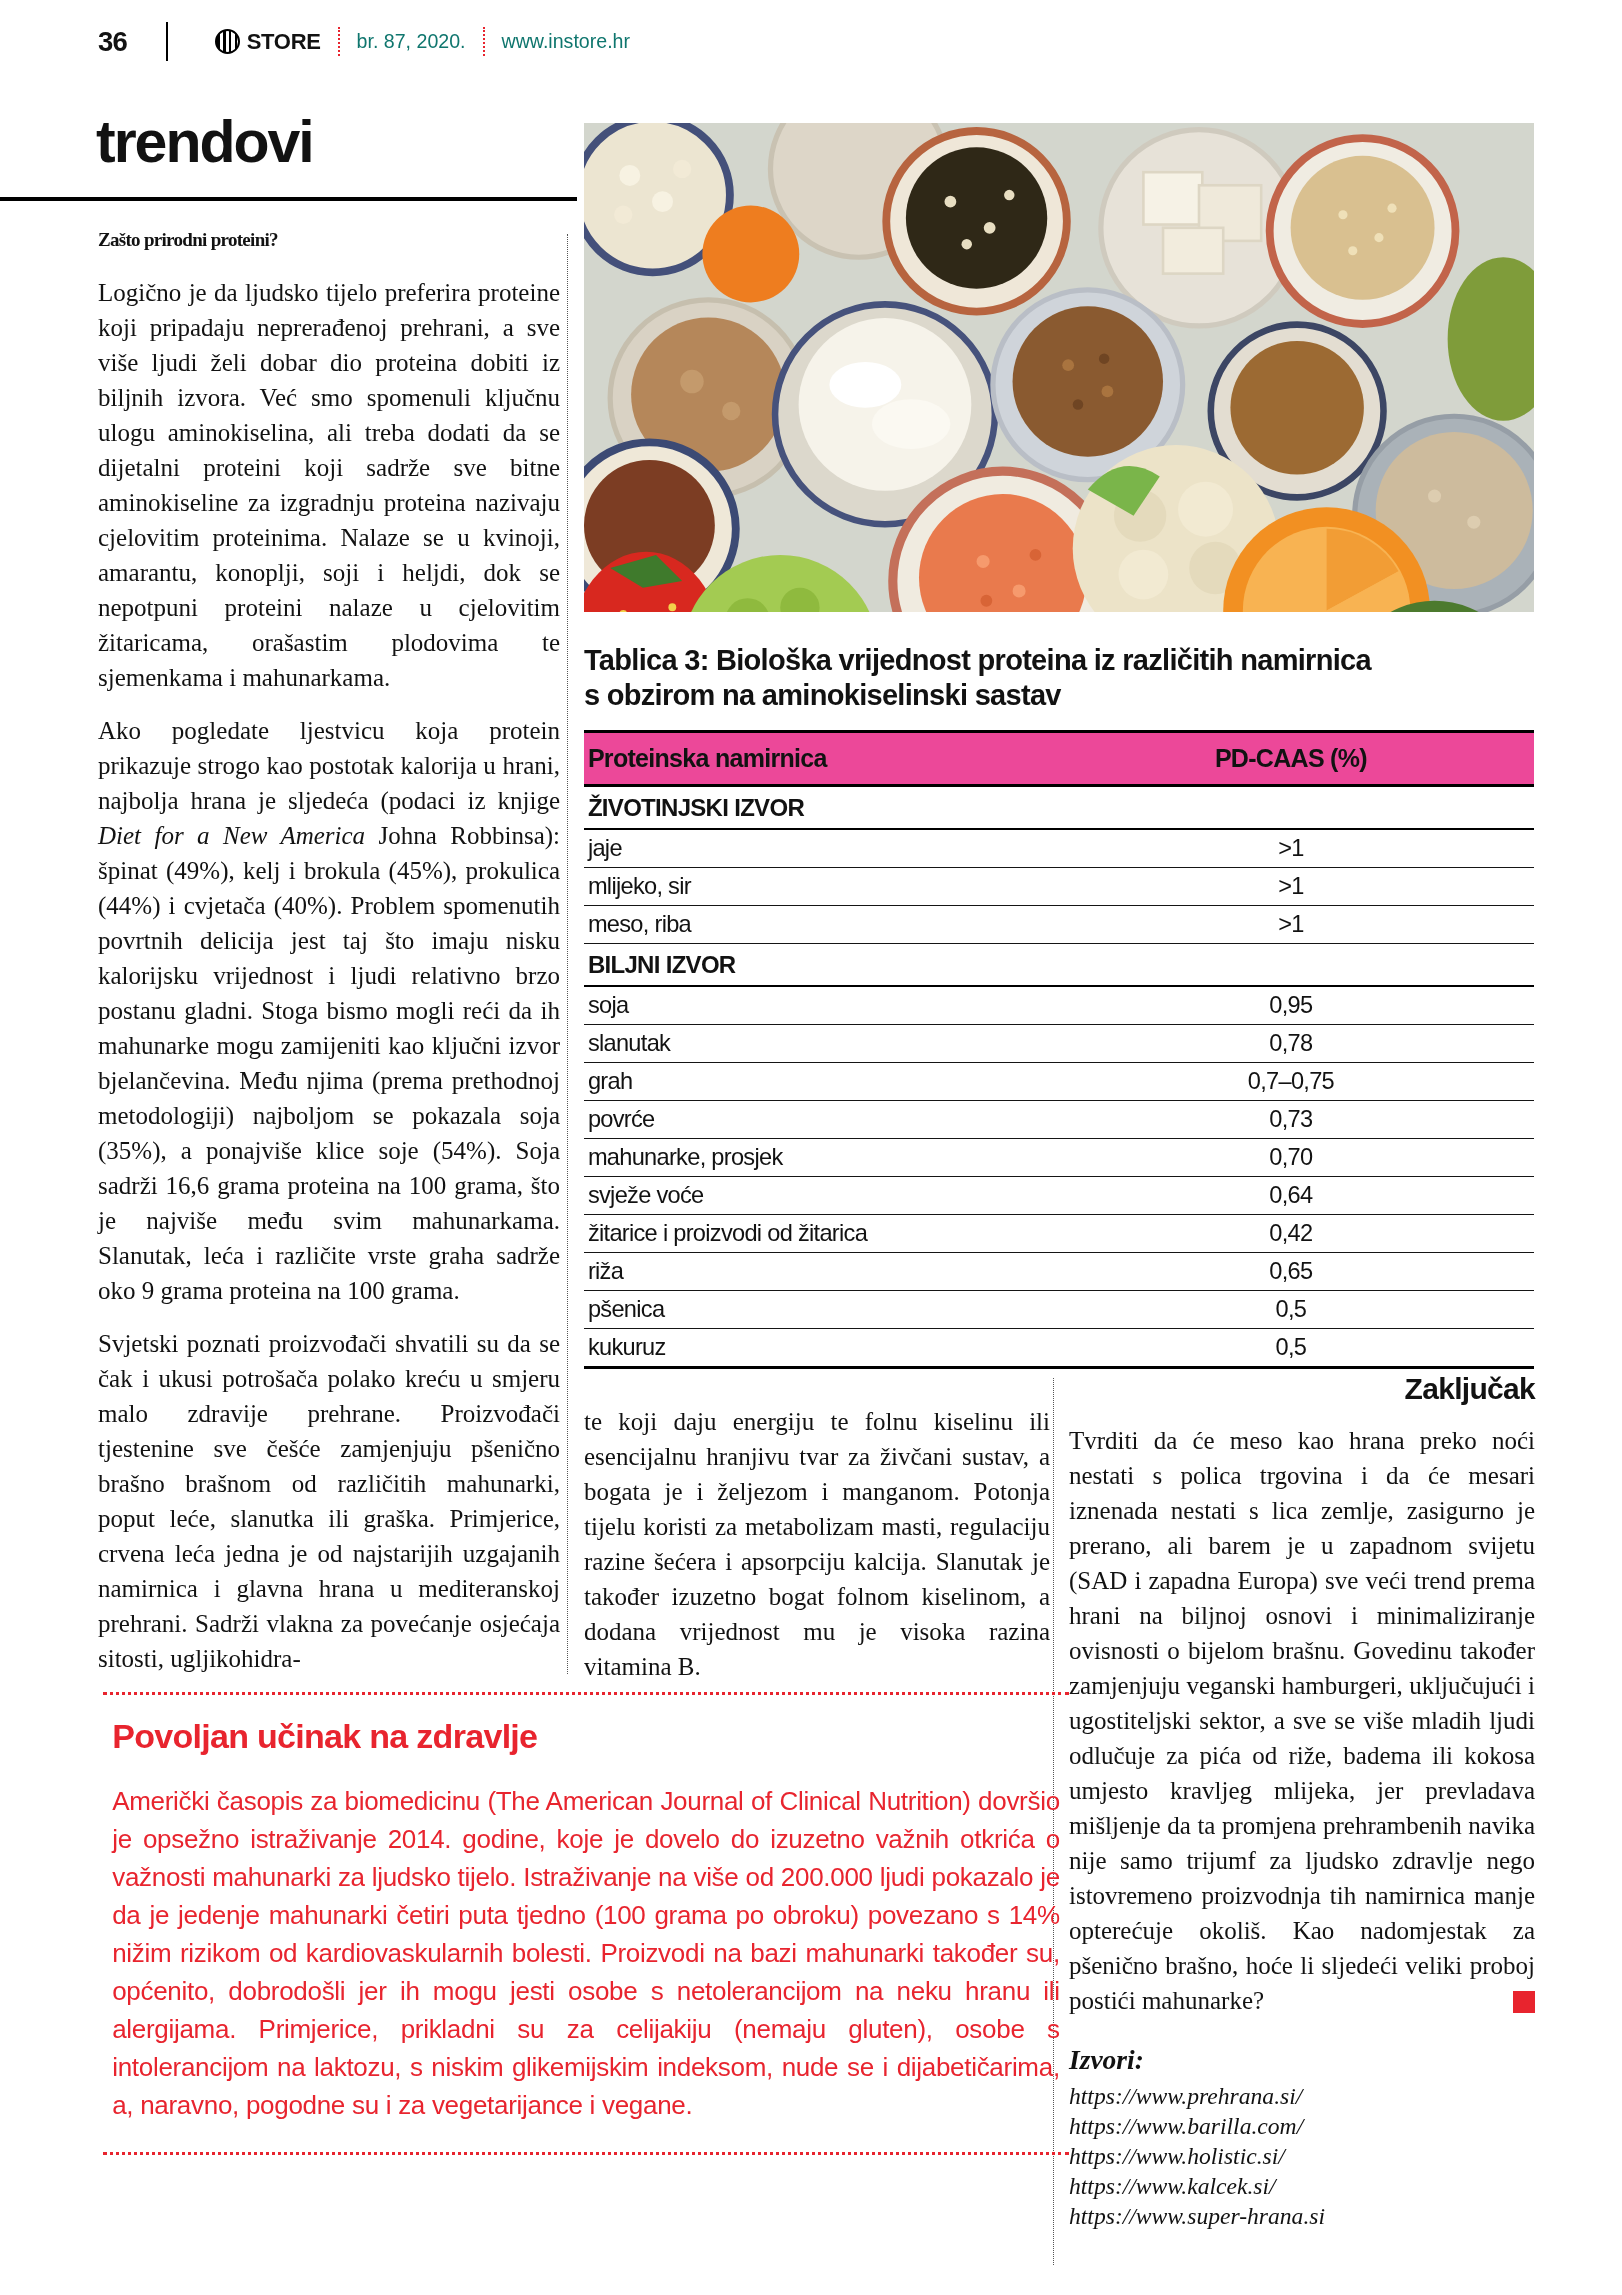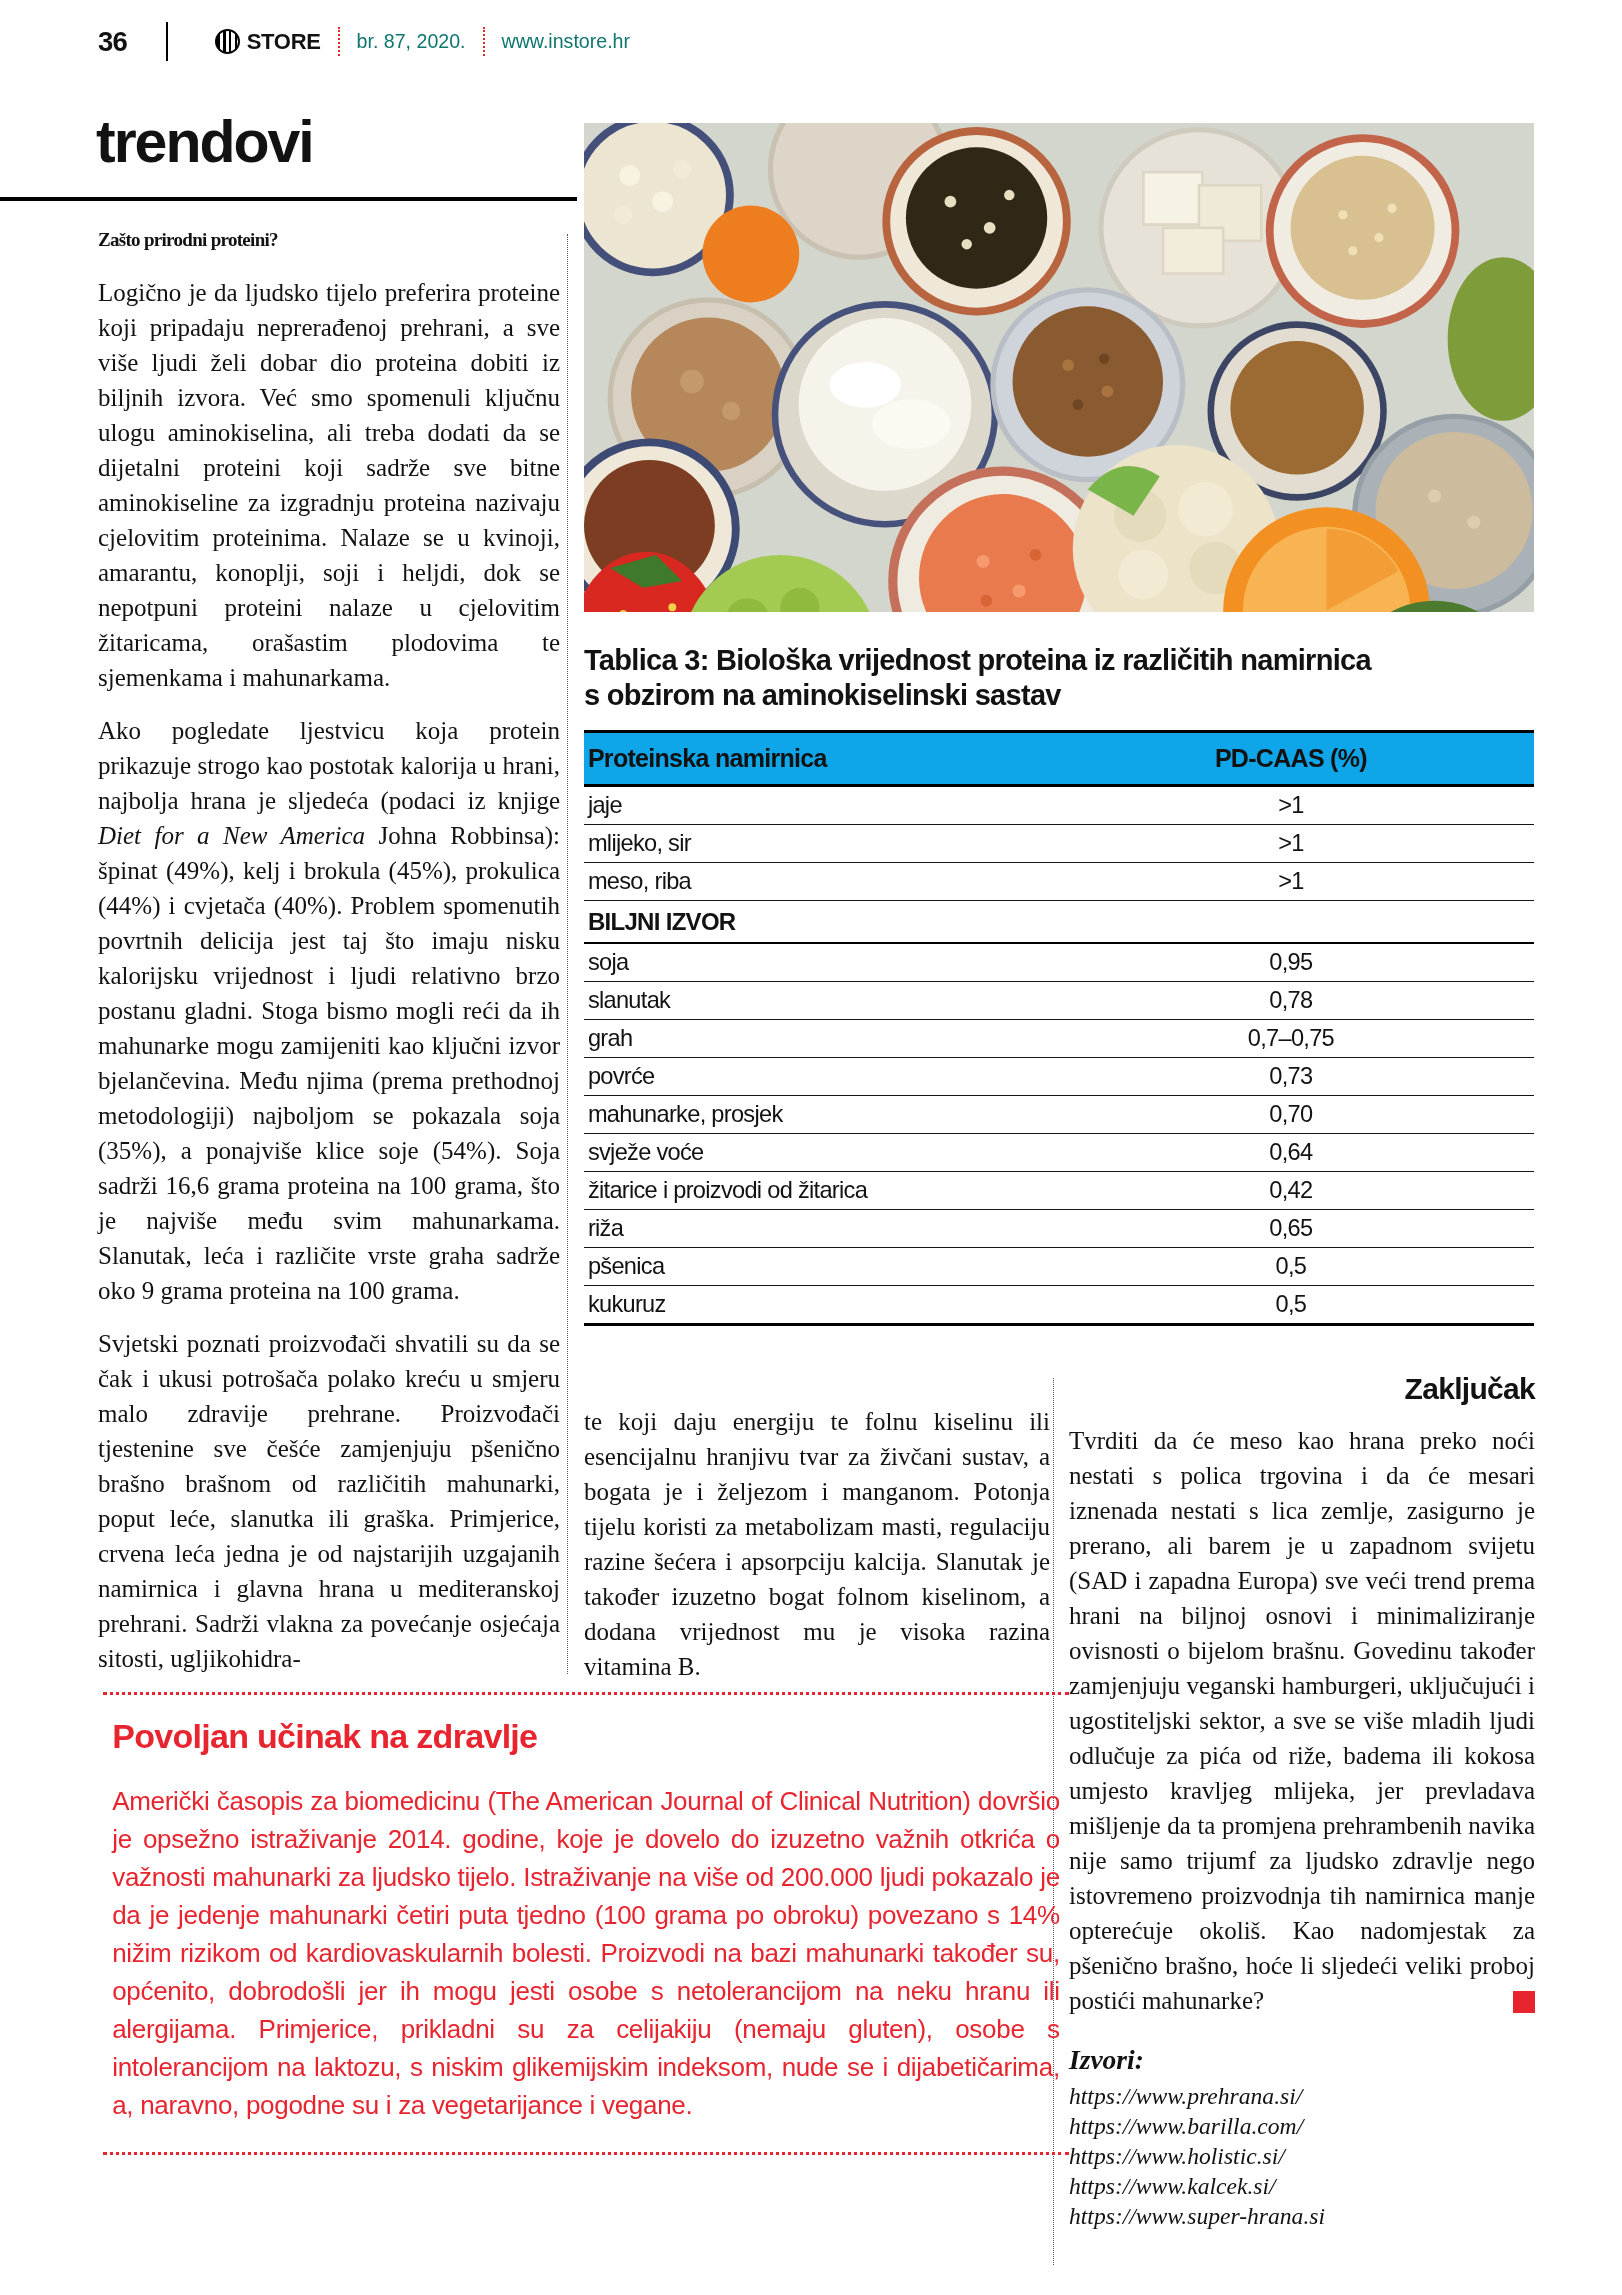--- a/index.html
+++ b/index.html
@@ -40,21 +40,21 @@
   .photo{left:584px;top:123px;width:950px;height:489px;overflow:hidden;background:#d4d8d0;}
   .photo svg{display:block;}
 
   
   .table-block{left:584px;top:643px;width:950px;}
   .table-caption{font-family:"Liberation Sans", sans-serif;font-weight:bold;
                  font-size:29px;line-height:35px;letter-spacing:-0.7px;}
   .ptable{margin-top:17px;border-top:3.9px solid #000;font-family:"Liberation Sans", sans-serif;}
   .trow{display:flex;align-items:center;height:37px;border-bottom:1.3px solid #151515;
         font-size:23.6px;letter-spacing:-0.7px;}
-  .trow.head{height:51px;background:#0ea5e9;border-bottom:3.3px solid #000;font-weight:bold;font-size:25px;}
+  .trow.head{height:51px;background:#ec4899;border-bottom:3.3px solid #000;font-weight:bold;font-size:25px;}
   .trow.section{font-weight:bold;font-size:24px;border-bottom:2px solid #000;height:41px;}
   .trow.last{border-bottom:3.9px solid #000;}
   .c1{flex:0 0 58%;padding-left:3.9px;}
   .c2{flex:0 0 32%;text-align:center;}
 
   
   .mid-col{left:584px;top:1404px;width:466px;}
 
   
   .right-col{left:1069px;top:1372px;width:466px;}
@@ -198,20 +198,23 @@
   <div class="abs table-block">
     <div class="table-caption">
       <div>Tablica 3: Biološka vrijednost proteina iz različitih namirnica</div>
       <div>s obzirom na aminokiselinski sastav</div>
     </div>
     <div class="ptable">
       <div class="trow head">
         <div class="c1">Proteinska namirnica</div>
         <div class="c2">PD-CAAS (%)</div>
       </div>
+      <div class="trow section">
+          <div class="c1">ŽIVOTINJSKI IZVOR</div>
+        </div>
       <div class="trow">
           <div class="c1">jaje</div>
           <div class="c2">&gt;1</div>
         </div>
       <div class="trow">
           <div class="c1">mlijeko, sir</div>
           <div class="c2">&gt;1</div>
         </div>
       <div class="trow">
           <div class="c1">meso, riba</div>

